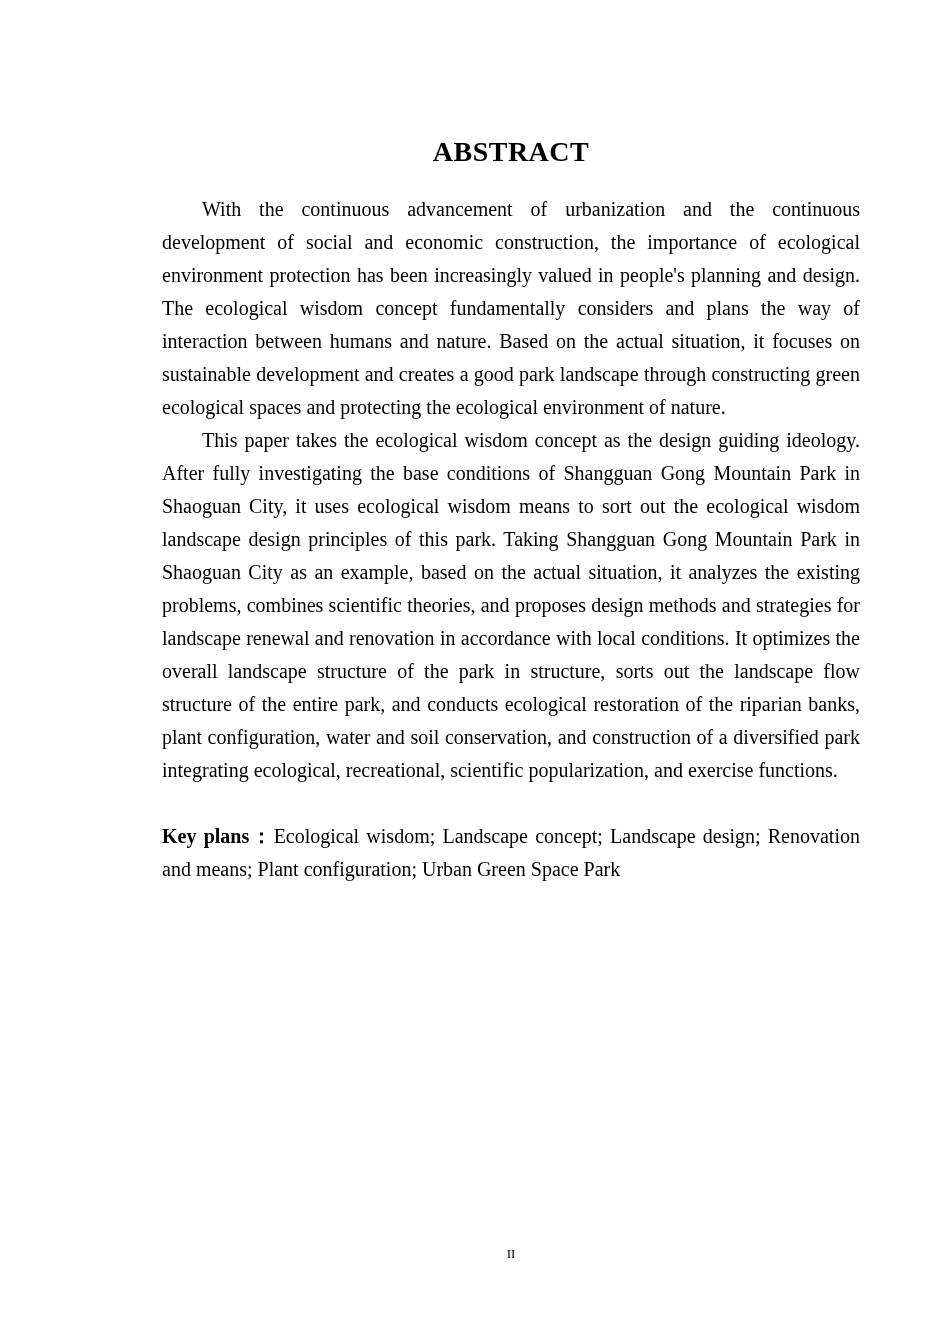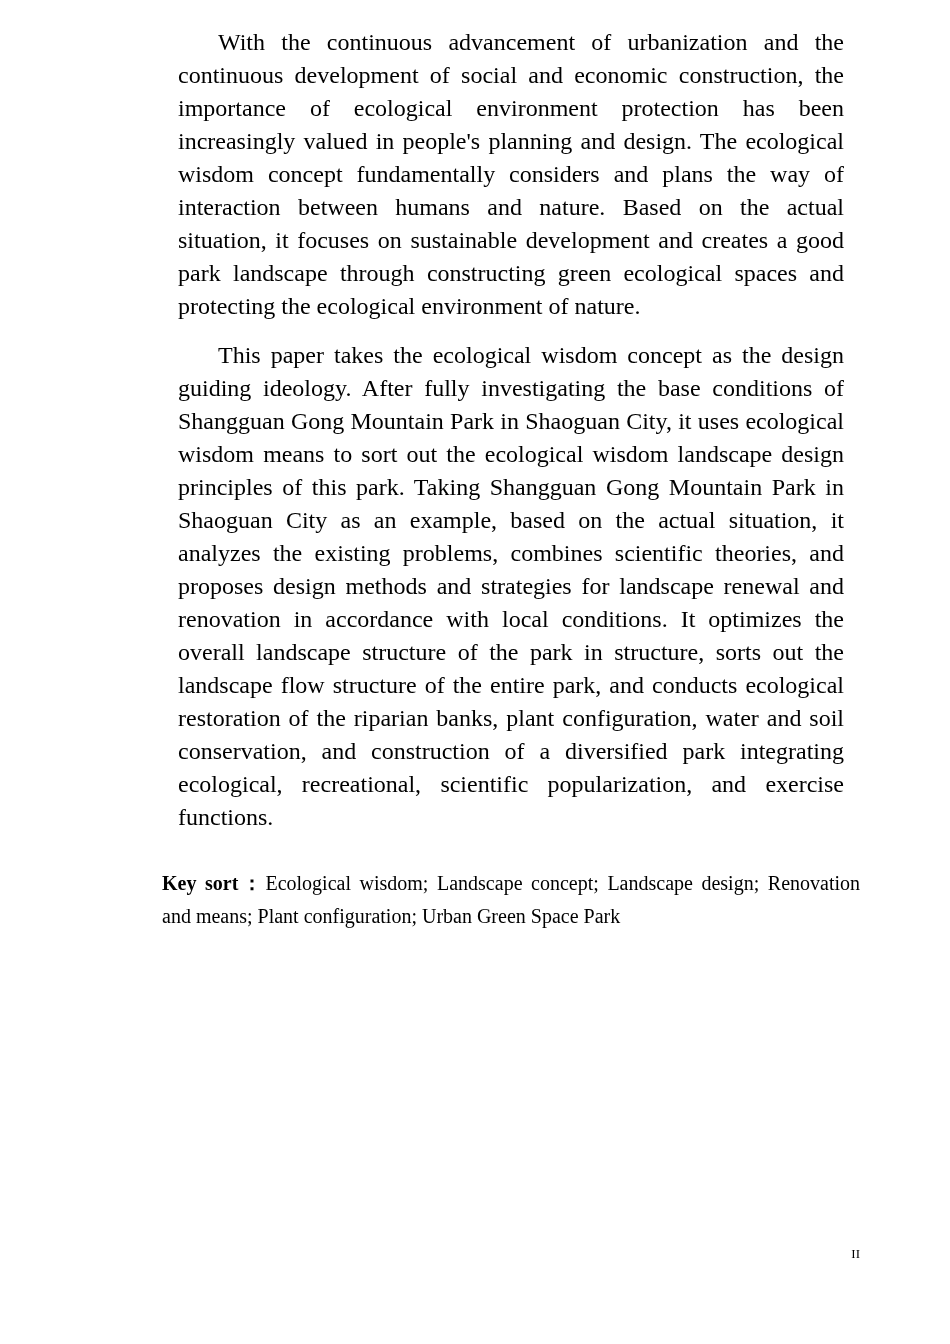--- a/index.html
+++ b/index.html
@@ -25,23 +25,23 @@
   .doc-title {
     margin: 137px 0 0 0;
     padding: 0;
     text-align: center;
     font-size: 28px;
     line-height: 30px;
     font-weight: 700;
     letter-spacing: 0.5px;
   }
   .body-para {
-    margin: 16px;
+    margin: 0;
     padding: 0;
-    font-size: 24px;
+    font-size: 20px;
     line-height: 33px;
     text-align: justify;
     text-indent: 40px;
   }
   .body-para.first {
     margin-top: 26px;
   }
   .keywords-para {
     margin: 33px 0 0 0;
     padding: 0;
@@ -51,32 +51,33 @@
     text-indent: 0;
   }
   .keywords-para .kw-label {
     font-weight: 700;
   }
   .page-footer {
     position: absolute;
     left: 162px;
     top: 1246px;
     width: 698px;
-    text-align: right;
+    text-align: center;
     font-size: 13px;
     line-height: 16px;
   }
 </style>
 </head>
 <body>
 
 <div class="page">
   <div class="content">
+    <h1 class="doc-title">ABSTRACT</h1>
 
     <p class="body-para first">With the continuous advancement of urbanization and the continuous development of social and economic construction, the importance of ecological environment protection has been increasingly valued in people's planning and design. The ecological wisdom concept fundamentally considers and plans the way of interaction between humans and nature. Based on the actual situation, it focuses on sustainable development and creates a good park landscape through constructing green ecological spaces and protecting the ecological environment of nature.</p>
 
     <p class="body-para">This paper takes the ecological wisdom concept as the design guiding ideology. After fully investigating the base conditions of Shangguan Gong Mountain Park in Shaoguan City, it uses ecological wisdom means to sort out the ecological wisdom landscape design principles of this park. Taking Shangguan Gong Mountain Park in Shaoguan City as an example, based on the actual situation, it analyzes the existing problems, combines scientific theories, and proposes design methods and strategies for landscape renewal and renovation in accordance with local conditions. It optimizes the overall landscape structure of the park in structure, sorts out the landscape flow structure of the entire park, and conducts ecological restoration of the riparian banks, plant configuration, water and soil conservation, and construction of a diversified park integrating ecological, recreational, scientific popularization, and exercise functions.</p>
 
-    <p class="keywords-para"><span class="kw-label">Key sort：</span><span>Ecological wisdom; Landscape concept; Landscape design; Renovation and means; Plant configuration; Urban Green Space Park</span></p>
+    <p class="keywords-para"><span class="kw-label">Key plans：</span><span>Ecological wisdom; Landscape concept; Landscape design; Renovation and means; Plant configuration; Urban Green Space Park</span></p>
   </div>
 
   <div class="page-footer">II</div>
 </div>
 
 </body></html>

